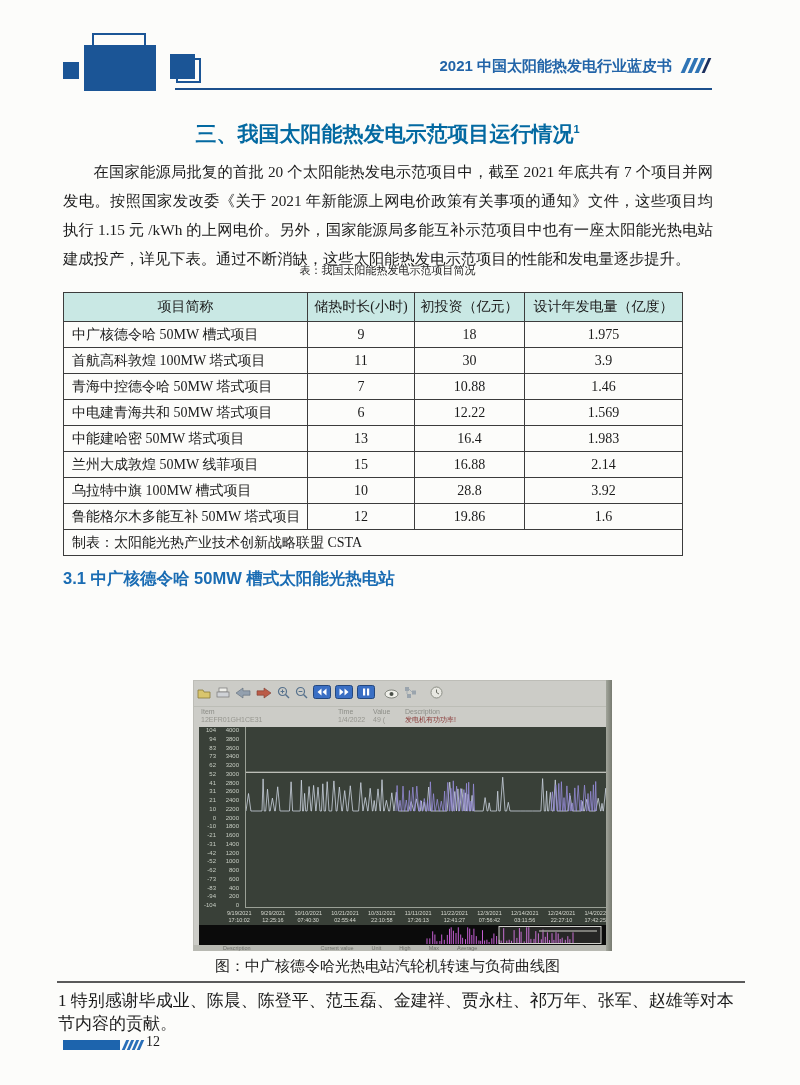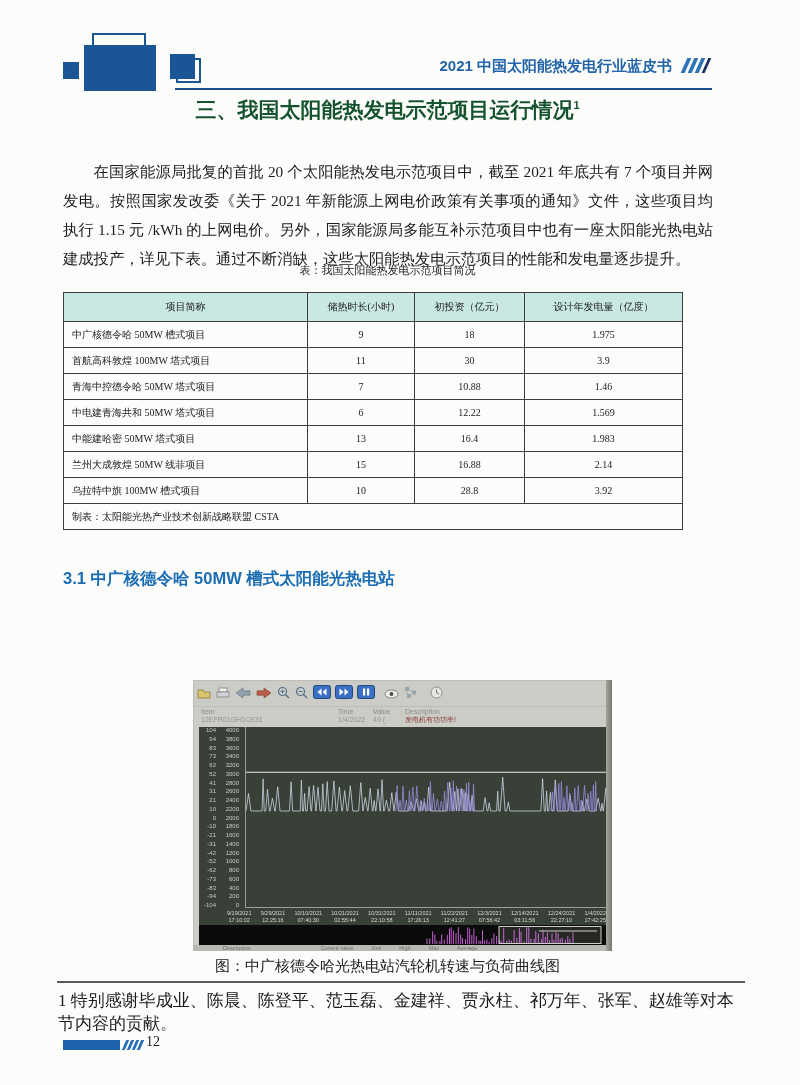--- a/index.html
+++ b/index.html
@@ -11,31 +11,31 @@
   .logo-sq { position:absolute; background:#1b5596; }
   .logo-outline { position:absolute; border:2px solid #1b5596; background:#fcfcfa; }
   .hdr-title { position:absolute; top:57px; right:128px; font-family:"Liberation Sans",sans-serif;
                font-size:15px; font-weight:bold; color:#2264a8; }
   .hdr-slashes { position:absolute; top:58px; right:92px; display:flex; gap:3px; }
   .hdr-slashes i { display:block; width:4px; height:15px; background:#2f74b5; transform:skewX(-24deg); }
   .hdr-slashes i.dark { background:#1a2f5e; width:3px; }
   .hdr-line { position:absolute; left:175px; top:88px; width:537px; height:2px; background:#1c4f8c; }
 
   
-  .sec-title { position:absolute; left:63px; top:96px; width:649px; text-align:center;
-               font-family:"Liberation Sans",sans-serif; font-weight:bold; font-size:21px; color:#14532d; }
+  .sec-title { position:absolute; left:63px; top:120px; width:649px; text-align:center;
+               font-family:"Liberation Sans",sans-serif; font-weight:bold; font-size:21px; color:#0369a1; }
   .sec-title sup { font-size:11px; }
   .para { position:absolute; left:63px; width:650px; font-size:15.3px; line-height:29px;
           text-align:justify; text-indent:2em; }
   .para1 { top:157px; }
   .tbl-caption { position:absolute; left:63px; top:263px; width:649px; text-align:center; font-size:11px; }
 
   
   .tbl-wrap { position:absolute; left:63px; top:292px; }
-  table.projects { border-collapse:collapse; width:620px; font-size:10px; }
+  table.projects { border-collapse:collapse; width:620px; font-size:14px; }
   table.projects th, table.projects td { border:1px solid #3c3c3c; padding:1px 4px; }
   table.projects th { background:#c9e8e4; font-weight:normal; height:29px; }
   table.projects td { height:26px; text-align:center; }
   table.projects td.c-left { text-align:left; padding-left:8px; }
   table.projects .col1 { width:39.4%; } table.projects .col2 { width:17.3%; }
   table.projects .col3 { width:17.8%; } table.projects .col4 { width:25.5%; }
   table.projects tfoot td { text-align:left; padding-left:8px; height:26px; }
 
   .sub-title { position:absolute; left:63px; top:568px; font-family:"Liberation Sans",sans-serif;
                font-size:16.5px; font-weight:bold; color:#1a6cb3; }
@@ -160,20 +160,26 @@
             <td>15</td>
             <td>16.88</td>
             <td>2.14</td>
           </tr>
           <tr>
             <td class="c-left">乌拉特中旗 100MW 槽式项目</td>
             <td>10</td>
             <td>28.8</td>
             <td>3.92</td>
           </tr>
+          <tr>
+            <td class="c-left">鲁能格尔木多能互补 50MW 塔式项目</td>
+            <td>12</td>
+            <td>19.86</td>
+            <td>1.6</td>
+          </tr>
         </tbody>
       <tfoot>
         <tr>
           <td colspan="4">制表：太阳能光热产业技术创新战略联盟 CSTA</td>
         </tr>
       </tfoot>
     </table>
   </div>
 
   <div class="sub-title">3.1 中广核德令哈 50MW 槽式太阳能光热电站</div>

